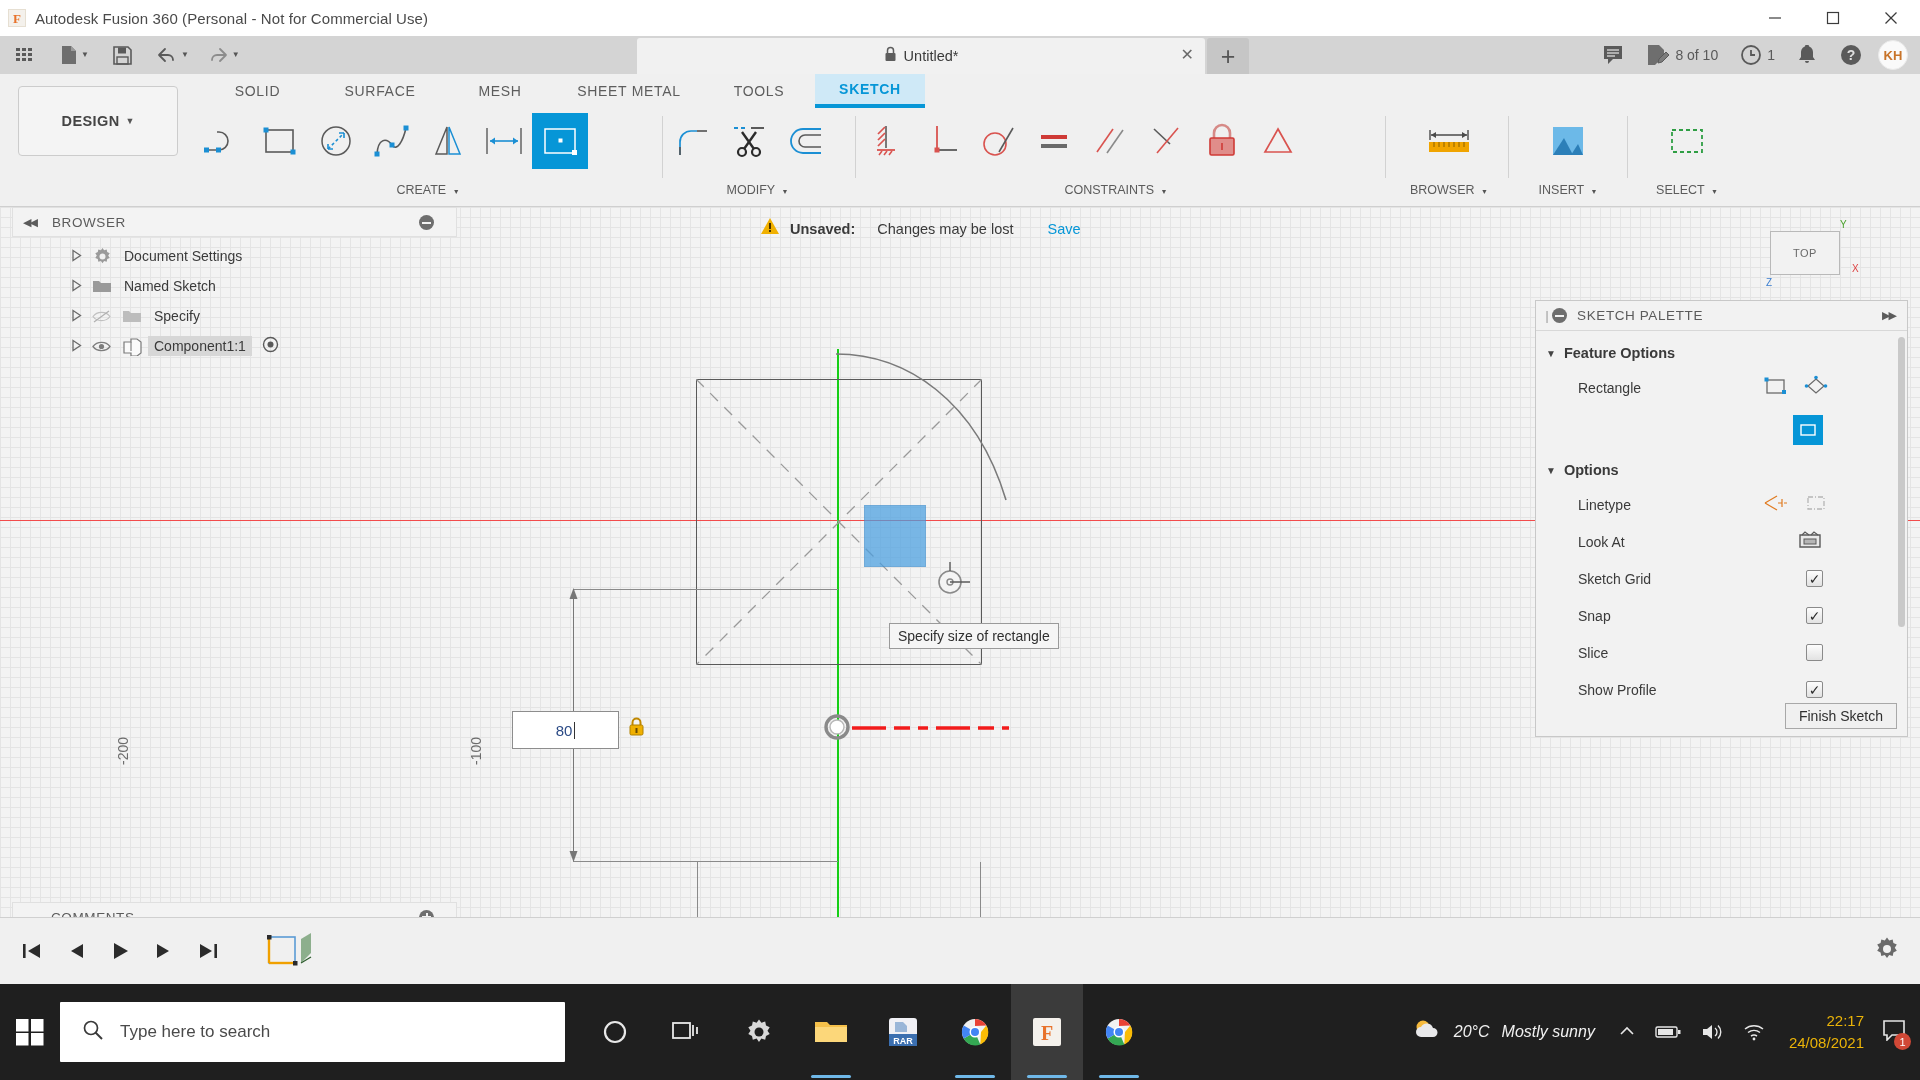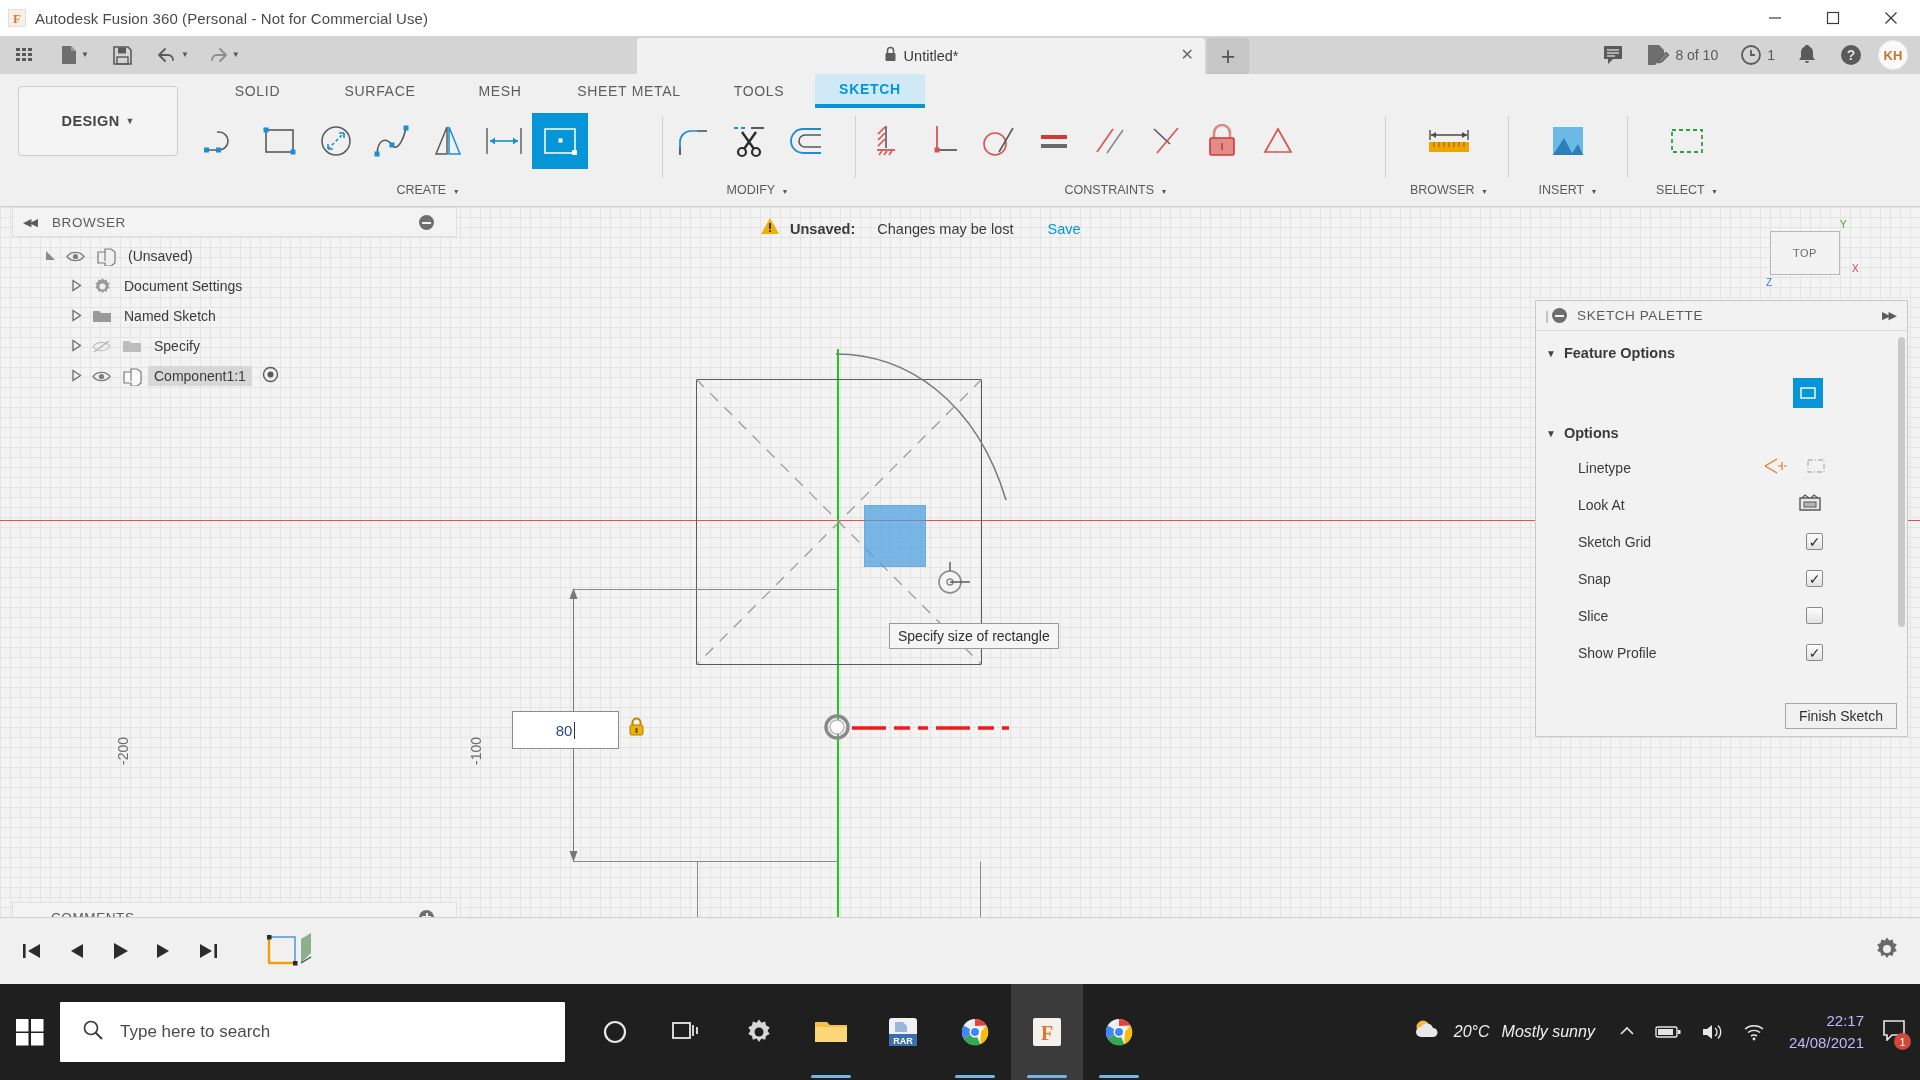--- a/index.html
+++ b/index.html
@@ -341,21 +341,21 @@
     content: ''; position: absolute; bottom: 2px; left: 16px; width: 40px; height: 3px;
     background: #6fb8e8; border-radius: 2px;
   }
   .tb-icon.active { background: #3b3b3b; }
   .tray { margin-left: auto; display: flex; align-items: center; height: 96px; }
   .tray .titem { padding: 0 10px; color: #e6e6e6; display: flex; align-items: center; }
   .weather { display: flex; align-items: center; padding: 0 14px; font-style: italic; }
   .weather .wtext { font-size: 16px; color: #f0f0f0; margin-left: 12px; }
   .clock {
     display: flex; flex-direction: column; align-items: flex-end; justify-content: center;
-    padding: 0 14px; font-size: 15px; color: #c4b5fd; line-height: 22px;
+    padding: 0 14px; font-size: 15px; color: #eab308; line-height: 22px;
   }
   .notif-badge {
     position: relative; margin-right: 14px; margin-left: 4px;
   }
   .notif-badge .cnt {
     position: absolute; right: -5px; bottom: -5px; width: 17px; height: 17px;
     border-radius: 50%; background: #d14836; color: #fff; font-size: 11px;
     display: flex; align-items: center; justify-content: center;
   }
 </style>
@@ -789,40 +789,20 @@
     </svg>
 
     <div class="browser-head">
       <span class="collapse">◀◀</span>
       <span class="bt">BROWSER</span>
       <span class="divider">
         <span class="minus-circle"></span>
       </span>
     </div>
     <div class="tree">
-      <div class="tnode" style="padding-left:28px">
-        <span class="arrow">
-          <svg width="13" height="13" viewBox="0 0 13 13">
-              <path d="M2 11 L11 11 L2 2 Z" fill="#8a8a8a"></path>
-            </svg>
-        </span>
-        <span class="eye">
-          <svg width="19" height="13" viewBox="0 0 19 13">
-              <path d="M1 6.5 C5 1 14 1 18 6.5 C14 12 5 12 1 6.5 Z" fill="none" stroke="#7d7d7d" stroke-width="1.3"></path>
-              <circle cx="9.5" cy="6.5" r="2.6" fill="#7d7d7d"></circle>
-            </svg>
-        </span>
-        <span class="nic">
-          <svg width="21" height="19" viewBox="0 0 21 19">
-              <path d="M2 5 h7 v-3 h6 l4 3 v11 l-4 3 h-6 v-3 h-7 z" fill="#f0f0f0" stroke="#7a7a7a" stroke-width="1.2"></path>
-              <path d="M9 5 v9" stroke="#7a7a7a" stroke-width="1.1"></path>
-            </svg>
-        </span>
-        <span class="lbl">(Unsaved)</span>
-      </div>
       <div class="tnode" style="padding-left:54px">
         <span class="arrow">
           <svg width="13" height="13" viewBox="0 0 13 13">
               <path d="M3 1.5 L10.5 6.5 L3 11.5 Z" fill="none" stroke="#6b6b6b" stroke-width="1.3"></path>
             </svg>
         </span>
         <span class="nic">
           <svg width="19" height="19" viewBox="0 0 19 19">
               <path d="M9.5 1 l1.6 2.2 2.6 -.8 .5 2.7 2.5 1.2 -1.5 2.3 1.5 2.3 -2.5 1.2 -.5 2.7 -2.6 -.8 -1.6 2.2 -1.6 -2.2 -2.6 .8 -.5 -2.7 -2.5 -1.2 1.5 -2.3 -1.5 -2.3 2.5 -1.2 .5 -2.7 2.6 .8 z" fill="#9a9a9a"></path>
               <circle cx="9.5" cy="9.5" r="3" fill="#f0f0f0"></circle>
@@ -922,20 +902,40 @@
         <span class="pt">SKETCH PALETTE</span>
         <span class="expander">▶▶</span>
       </div>
       <div class="palette-body">
         <div class="palette-scroll"></div>
 
         <div class="section-title">
           <span class="tri">▼</span>
           <span>Feature Options</span>
         </div>
+        <div class="prow">
+          <span class="plabel">Rectangle</span>
+          <span class="pctrl">
+            <span>
+              <svg width="26" height="22" viewBox="0 0 26 22">
+                  <rect x="4" y="5" width="17" height="13" fill="none" stroke="#6a6a6a" stroke-width="1.3"></rect>
+                  <rect x="1.5" y="2.5" width="4" height="4" fill="#1b8fd4"></rect>
+                  <rect x="19" y="15" width="4" height="4" fill="#1b8fd4"></rect>
+                </svg>
+            </span>
+            <span>
+              <svg width="26" height="22" viewBox="0 0 26 22">
+                  <path d="M13 4 L21 11 L13 18 L5 11 Z" fill="none" stroke="#6a6a6a" stroke-width="1.2"></path>
+                  <circle cx="13" cy="2.5" r="1.8" fill="#1b8fd4"></circle>
+                  <circle cx="22.5" cy="11" r="1.8" fill="#1b8fd4"></circle>
+                  <circle cx="3.5" cy="11" r="1.8" fill="#1b8fd4"></circle>
+                </svg>
+            </span>
+          </span>
+        </div>
         <div class="prow" style="height:48px">
           <span class="pctrl2">
             <span class="rect-sel-tile">
               <svg width="20" height="16" viewBox="0 0 20 16">
                   <rect x="3" y="3" width="14" height="10" fill="none" stroke="#ffffff" stroke-width="1.4"></rect>
                 </svg>
             </span>
           </span>
         </div>
 

